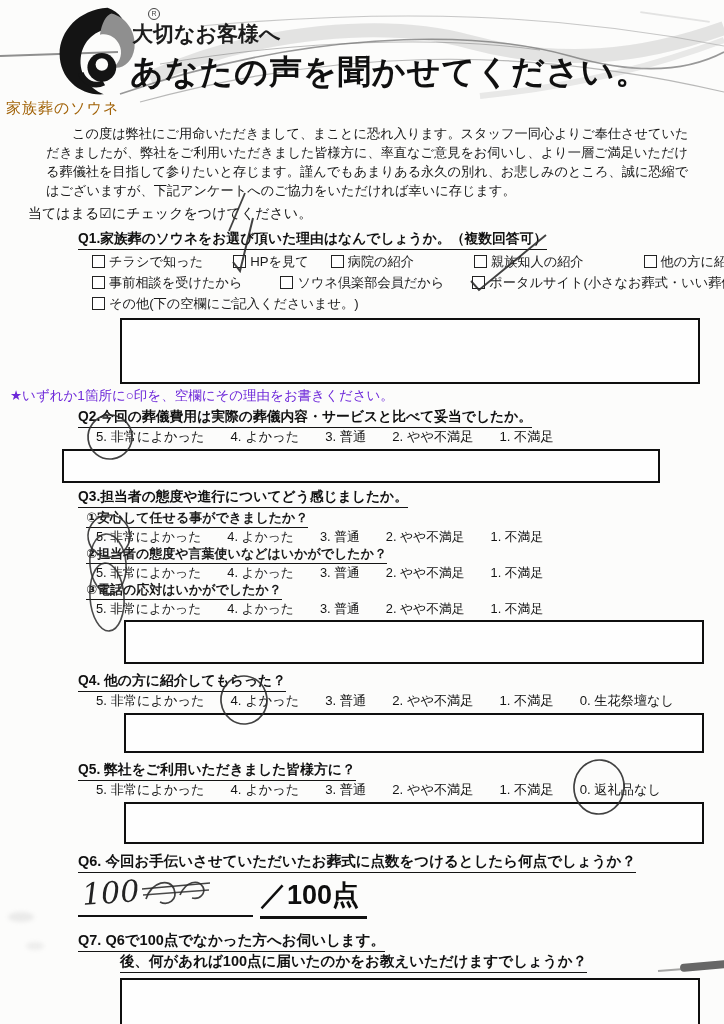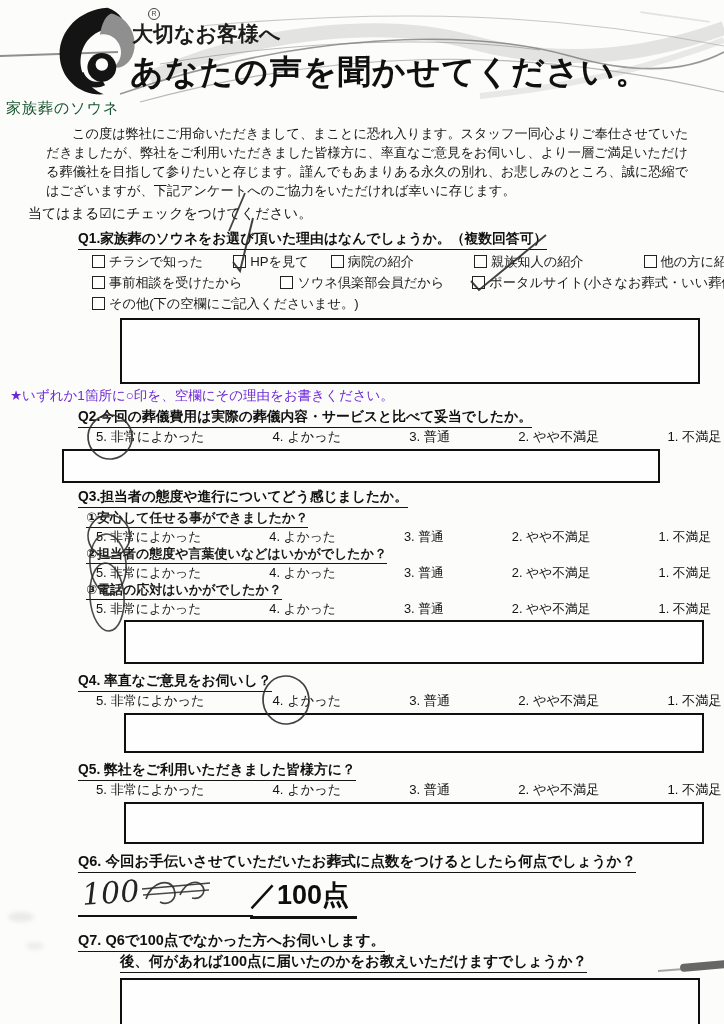--- a/index.html
+++ b/index.html
@@ -5,21 +5,21 @@
   html,body{margin:0;padding:0;}
   body{width:724px;height:1024px;background:#e9e9e7;}
   .page{position:relative;width:724px;height:1024px;background:#fcfcfb;overflow:hidden;
         font-family:"Liberation Sans","DejaVu Sans",sans-serif;color:#1a1a1a;}
   
   .header{position:relative;height:120px;}
   .waves{position:absolute;left:0;top:0;pointer-events:none;}
   .logo{position:absolute;left:50px;top:4px;}
   .regmark{position:absolute;left:148px;top:8px;width:10px;height:10px;border:1px solid #444;
            border-radius:50%;font-size:7px;line-height:10px;text-align:center;color:#444;}
-  .brand{position:absolute;left:6px;top:99px;font-size:15px;letter-spacing:1px;color:#14532d;}
+  .brand{position:absolute;left:6px;top:99px;font-size:15px;letter-spacing:1px;color:#a16207;}
   .greeting{position:absolute;left:132px;top:20px;font-size:21px;font-weight:bold;color:#1c1c1c;}
   .main-title{position:absolute;left:130px;top:50px;font-size:33px;font-weight:bold;color:#101010;letter-spacing:1px;}
   
   .intro{margin:4px 18px 0 46px;width:648px;font-size:13.2px;line-height:1.45;text-indent:26px;color:#161616;}
   .instruction{position:relative;margin:4px 0 0 28px;font-size:14px;color:#141414;}
   .slash-svg{position:absolute;pointer-events:none;}
   
   .qblock{position:relative;margin-left:78px;}
   .q-title{display:inline-block;font-size:13.8px;font-weight:bold;color:#111;
            border-bottom:1.5px solid #151515;padding-bottom:1px;text-align:center;}
@@ -31,33 +31,33 @@
   .m30{margin-right:30px}.m22{margin-right:22px}.m60{margin-right:60px}
   .m38{margin-right:38px}.m28{margin-right:28px}
   .comment-box{border:2.5px solid #0f0f0f;background:#fefefe;}
   .box-q1{margin:5px 0 0 42px;width:576px;height:62px;}
   .box-q2{margin:4px 0 0 -16px;width:594px;height:30px;}
   .box-q3{margin:4px 0 0 46px;width:576px;height:40px;}
   .box-q4{margin:4px 0 0 46px;width:576px;height:36px;}
   .box-q5{margin:4px 0 0 46px;width:576px;height:38px;}
   .box-q7{margin:5px 0 0 42px;width:576px;height:72px;}
   .star-note{margin:3px 0 0 10px;font-size:13.5px;color:#6d28d9;}
-  .scale{display:flex;margin:1px 0 0 18px;font-size:13.2px;line-height:16px;color:#141414;gap:42px;}
+  .scale{display:flex;margin:1px 0 0 18px;font-size:13.2px;line-height:16px;color:#141414;}
   .si{position:relative;margin-right:26px;white-space:nowrap;}
   .circ{position:absolute;pointer-events:none;}
   .sub{display:inline-block;margin:1px 0 0 8px;font-size:13px;font-weight:bold;
        border-bottom:1.4px solid #151515;padding-bottom:0;}
   .q3 .scale{font-size:12.8px;line-height:15px;}
   
   .q6-answer{position:relative;height:52px;margin-top:2px;}
   .hand{position:absolute;left:4px;top:0;font-family:"DejaVu Serif","Liberation Serif",serif;
         font-style:italic;font-size:30px;color:#232323;transform:rotate(-4deg);}
   .scribble{position:absolute;left:62px;top:-2px;}
   .blank-line{position:absolute;left:0;top:40px;width:175px;border-bottom:2px solid #111;}
-  .denom{position:absolute;left:172px;top:2px;font-size:27px;font-weight:bold;color:#0e0e0e;
+  .denom{position:absolute;left:182px;top:2px;font-size:27px;font-weight:bold;color:#0e0e0e;
          border-bottom:3px solid #111;padding:0 8px 3px 0;}
   
   .smudge-right{position:absolute;right:-4px;top:962px;width:48px;height:8px;background:#4c4c4c;
                 border-radius:4px;transform:rotate(-5deg);opacity:.85;}
   .smudge-right2{position:absolute;right:40px;top:969px;width:26px;height:2px;background:#6a6a6a;
                  transform:rotate(-4deg);opacity:.6;}
   .smudge-l1{position:absolute;left:8px;top:912px;width:26px;height:10px;background:#9a9a9a;
              border-radius:50%;opacity:.18;filter:blur(2px);}
   .smudge-l2{position:absolute;left:26px;top:942px;width:18px;height:8px;background:#9a9a9a;
              border-radius:50%;opacity:.15;filter:blur(2px);}
@@ -212,21 +212,21 @@
       </span>
       <span class="si">4. よかった</span>
       <span class="si">3. 普通</span>
       <span class="si">2. やや不満足</span>
       <span class="si">1. 不満足</span>
     </div>
     <div class="comment-box box-q3"></div>
   </div>
 
   <div class="qblock" style="margin-top:7px;">
-    <span class="q-title">Q4. 率直なご意見をお伺いし？</span>
+    <span class="q-title">Q4. 他の方に紹介してもらった？</span>
     <div class="scale">
       <span class="si">5. 非常によかった</span>
       <span class="si">
         <svg class="circ" style="left:-14px;top:-20px;" width="56" height="54" viewBox="0 0 56 54">
           <ellipse cx="27" cy="27" rx="23" ry="24" transform="rotate(-8 27 27)" stroke="#2c2c2c" stroke-width="1.7" fill="none" opacity="0.9"></ellipse>
         </svg>
         <span>4. よかった</span>
       </span>
       <span class="si">3. 普通</span>
       <span class="si">2. やや不満足</span>

